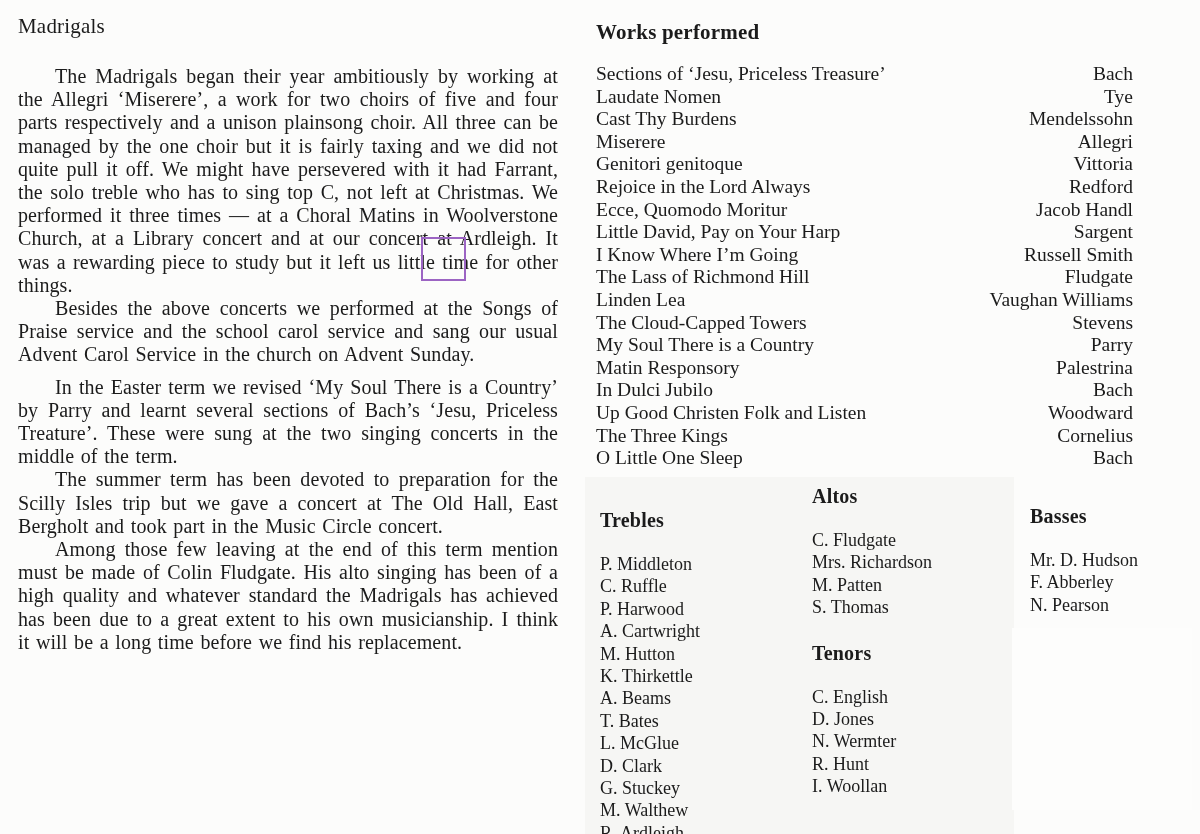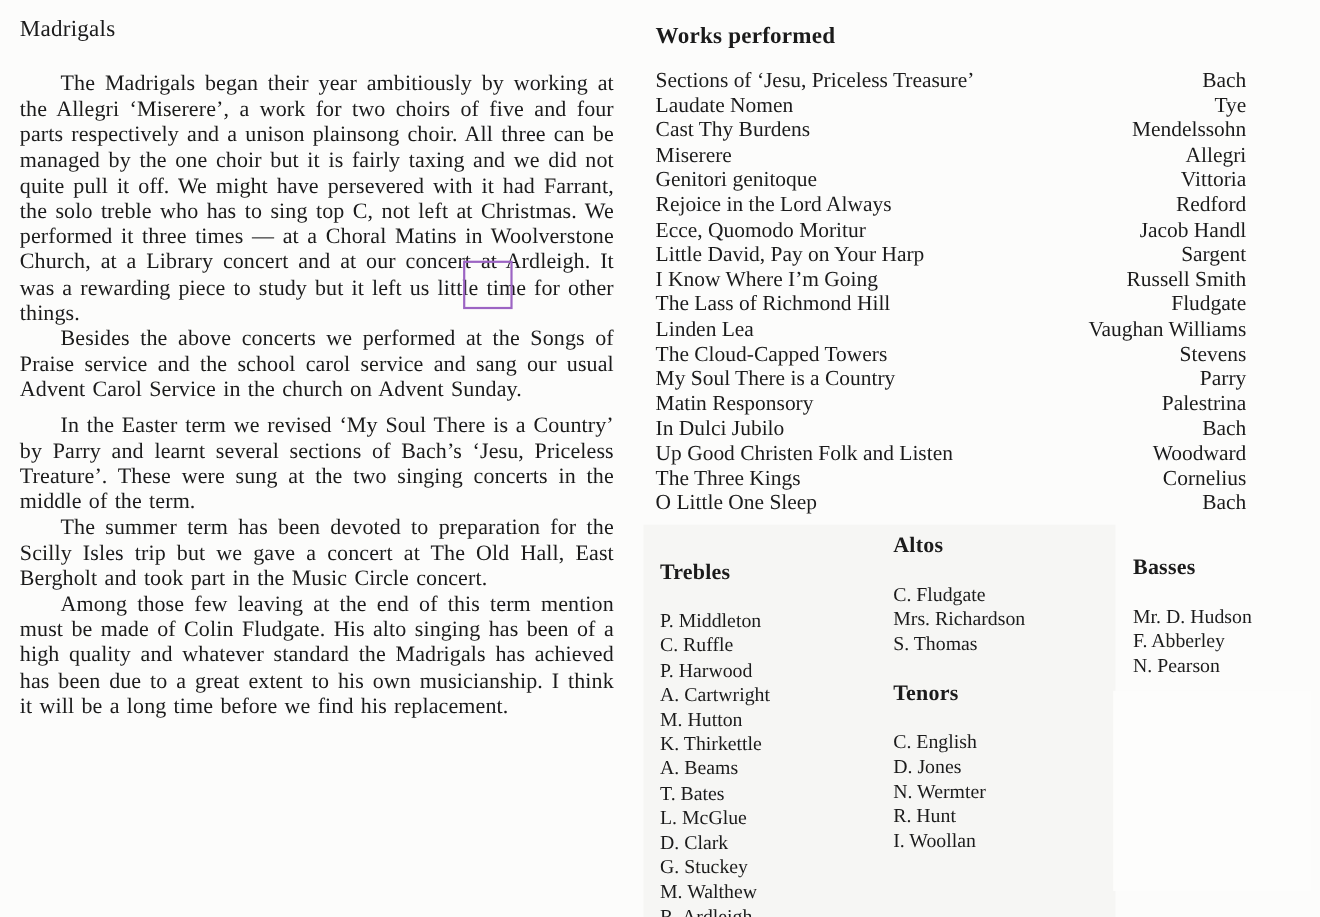--- a/index.html
+++ b/index.html
@@ -215,20 +215,21 @@
       <li>M. Walthew</li>
       <li>R. Ardleigh</li>
     </ul>
 </section>
 
 <section class="voice-col col-altos">
   <h3>Altos</h3>
   <ul>
       <li>C. Fludgate</li>
       <li>Mrs. Richardson</li>
+      <li>M. Patten</li>
       <li>S. Thomas</li>
     </ul>
   <h3 class="tenors-heading">Tenors</h3>
   <ul>
       <li>C. English</li>
       <li>D. Jones</li>
       <li>N. Wermter</li>
       <li>R. Hunt</li>
       <li>I. Woollan</li>
     </ul>

